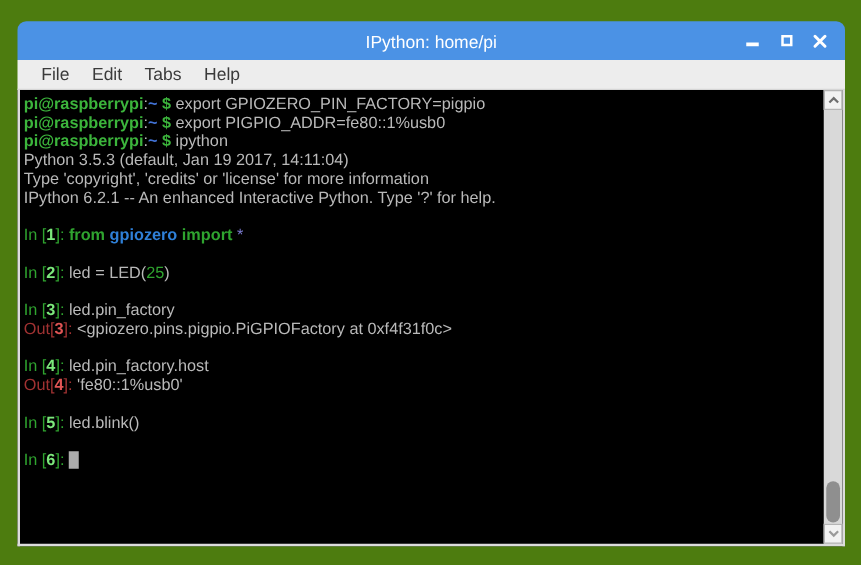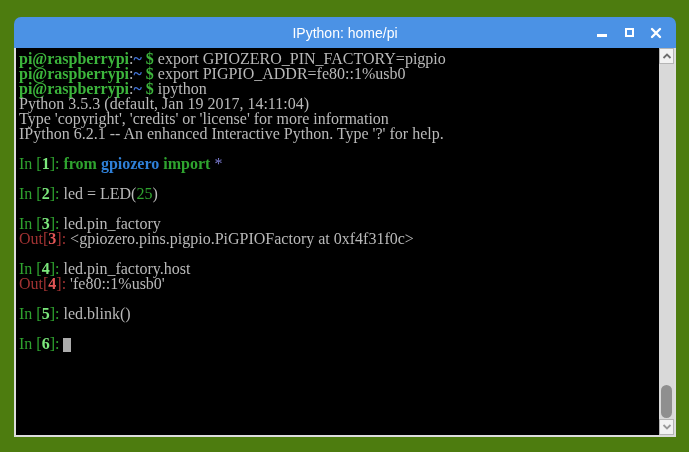--- a/index.html
+++ b/index.html
@@ -69,22 +69,22 @@
     border-left: 2px solid #dcdcdc;
     border-right: 2px solid #dcdcdc;
     border-bottom: 2px solid #dcdcdc;
     box-sizing: border-box;
     display: flex;
     overflow: hidden;
   }
   .terminal {
     flex: 1;
     padding: 3px 0 0 3px;
-    font-family: Liberation Serif, serif;
-    font-size: 16px;
+    font-family: Liberation Sans, sans-serif;
+    font-size: 13px;
     line-height: 15px;
     white-space: pre;
     overflow: hidden;
   }
   .term-line { height: 15px; }
 
   .seg-fg          { color: #b9b9b9; }
   .seg-shell-user  { color: #3cb53c; font-weight: bold; }
   .seg-shell-tilde { color: #4273d6; font-weight: bold; }
   .seg-in-prompt   { color: #2fa42f; }
@@ -140,20 +140,26 @@
           <span class="max-glyph"></span>
         </div>
         <div class="ctl-btn">
           <svg width="12" height="12" viewBox="0 0 12 12">
             <path d="M2 2 L10 10 M10 2 L2 10" stroke="#ffffff" stroke-width="2.4" stroke-linecap="round" fill="none"></path>
           </svg>
         </div>
       </div>
     </div>
 
+    <div class="menubar">
+      <span class="menu-item">File</span>
+      <span class="menu-item">Edit</span>
+      <span class="menu-item">Tabs</span>
+      <span class="menu-item">Help</span>
+    </div>
 
     <div class="term-area">
       <div class="terminal"><div class="term-line"><span class="seg-shell-user">pi@raspberrypi</span><span class="seg-fg">:</span><span class="seg-shell-tilde">~</span><span class="seg-shell-user"> $</span><span class="seg-fg"> export GPIOZERO_PIN_FACTORY=pigpio</span></div><div class="term-line"><span class="seg-shell-user">pi@raspberrypi</span><span class="seg-fg">:</span><span class="seg-shell-tilde">~</span><span class="seg-shell-user"> $</span><span class="seg-fg"> export PIGPIO_ADDR=fe80::1%usb0</span></div><div class="term-line"><span class="seg-shell-user">pi@raspberrypi</span><span class="seg-fg">:</span><span class="seg-shell-tilde">~</span><span class="seg-shell-user"> $</span><span class="seg-fg"> ipython</span></div><div class="term-line"><span class="seg-fg">Python 3.5.3 (default, Jan 19 2017, 14:11:04)</span></div><div class="term-line"><span class="seg-fg">Type 'copyright', 'credits' or 'license' for more information</span></div><div class="term-line"><span class="seg-fg">IPython 6.2.1 -- An enhanced Interactive Python. Type '?' for help.</span></div><div class="term-line"></div><div class="term-line"><span class="seg-in-prompt">In [</span><span class="seg-in-number">1</span><span class="seg-in-prompt">]: </span><span class="seg-keyword">from</span><span class="seg-fg"> </span><span class="seg-module">gpiozero</span><span class="seg-fg"> </span><span class="seg-keyword">import</span><span class="seg-fg"> </span><span class="seg-operator">*</span></div><div class="term-line"></div><div class="term-line"><span class="seg-in-prompt">In [</span><span class="seg-in-number">2</span><span class="seg-in-prompt">]: </span><span class="seg-fg">led = LED(</span><span class="seg-number">25</span><span class="seg-fg">)</span></div><div class="term-line"></div><div class="term-line"><span class="seg-in-prompt">In [</span><span class="seg-in-number">3</span><span class="seg-in-prompt">]: </span><span class="seg-fg">led.pin_factory</span></div><div class="term-line"><span class="seg-out-prompt">Out[</span><span class="seg-out-number">3</span><span class="seg-out-prompt">]: </span><span class="seg-fg">&lt;gpiozero.pins.pigpio.PiGPIOFactory at 0xf4f31f0c&gt;</span></div><div class="term-line"></div><div class="term-line"><span class="seg-in-prompt">In [</span><span class="seg-in-number">4</span><span class="seg-in-prompt">]: </span><span class="seg-fg">led.pin_factory.host</span></div><div class="term-line"><span class="seg-out-prompt">Out[</span><span class="seg-out-number">4</span><span class="seg-out-prompt">]: </span><span class="seg-fg">'fe80::1%usb0'</span></div><div class="term-line"></div><div class="term-line"><span class="seg-in-prompt">In [</span><span class="seg-in-number">5</span><span class="seg-in-prompt">]: </span><span class="seg-fg">led.blink()</span></div><div class="term-line"></div><div class="term-line"><span class="seg-in-prompt">In [</span><span class="seg-in-number">6</span><span class="seg-in-prompt">]: </span><span class="seg-cursor"> </span></div></div>
       <div class="scrollbar">
         <div class="sb-btn">
           <svg width="10" height="8" viewBox="0 0 10 8">
             <path d="M1.5 6 L5 2.5 L8.5 6" stroke="#6e6e6e" stroke-width="1.8" fill="none"></path>
           </svg>
         </div>
         <div class="sb-track">

